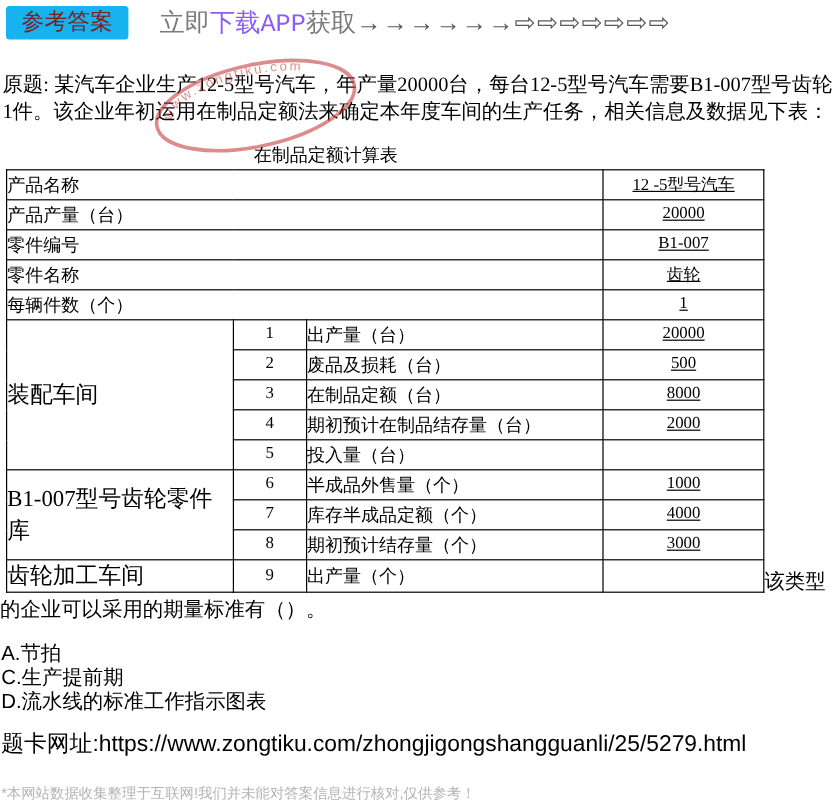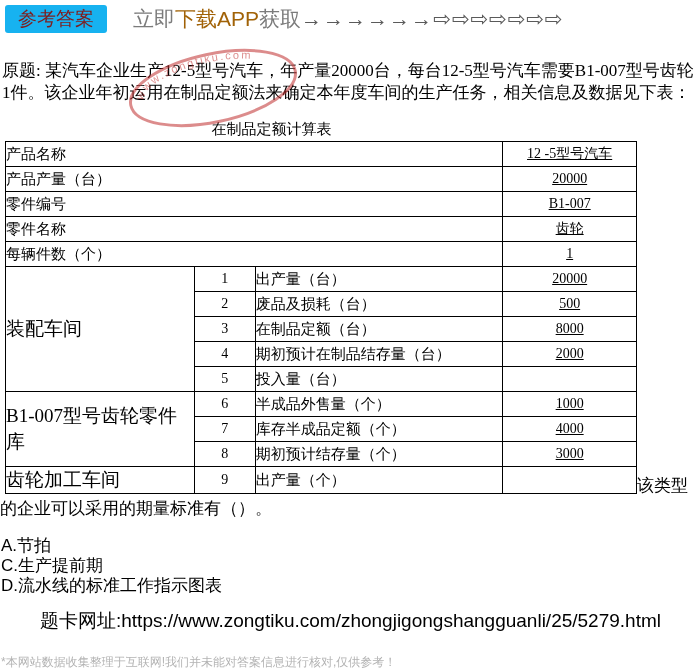--- a/index.html
+++ b/index.html
@@ -9,21 +9,21 @@
   }
   
   .header{display:flex;align-items:center;padding:4px 0 0 5px;height:30px;}
   .badge{
     display:inline-block;background:#17b2f0;color:#7f1d1d;
     font-family:"Liberation Sans","DejaVu Sans",sans-serif;
     font-size:19px;line-height:28px;padding:0 13px;border-radius:3px;
   }
   .promo{margin-left:26px;font-size:21px;color:#7b7b7b;
     font-family:"Liberation Sans","DejaVu Sans",sans-serif;white-space:nowrap;}
-  .promo .hl{color:#a16207;}
+  .promo .hl{color:#8b5cf6;font-family:Liberation Mono, monospace;}
   .arrows{color:#5a5a5a;letter-spacing:1px;}
   
   .stamp{position:absolute;left:118px;top:42px;width:190px;height:92px;
     opacity:.55;pointer-events:none;z-index:5;}
   
   .intro{margin:26px 0 16px 0;padding:0 0 0 2px;font-size:17px;line-height:22px;width:698px;}
   .tbl-title{width:543px;margin-top:2px;text-align:center;font-size:15px;}
   .tbl-para{margin:2px 0 0 0;font-size:17px;line-height:22px;}
   table.sheet{
     display:inline-table;vertical-align:text-bottom;
@@ -36,21 +36,21 @@
   td.no-cell{text-align:center;font-size:14px;}
   td.item-cell{padding-left:28px;}
   td.value-cell{text-align:center;font-size:14px;text-decoration:underline;}
   .tail{font-size:17px;}
   
   .options{margin-top:16px;font-family:"Liberation Sans","DejaVu Sans",sans-serif;
     font-size:17px;line-height:20px;padding-left:1px;}
   .option{cursor:pointer;}
   
   .url-line{margin-top:12px;font-family:"Liberation Sans","DejaVu Sans",sans-serif;
-    font-size:19px;padding-left:1px;text-align:center;}
+    font-size:19px;padding-left:1px;}
   .disclaimer{margin-top:20px;color:#b3b3b3;
     font-family:"Liberation Sans","DejaVu Sans",sans-serif;font-size:12px;padding-left:1px;}
 </style>
 </head>
 <body>
 
 
 
 
 <div class="header">

